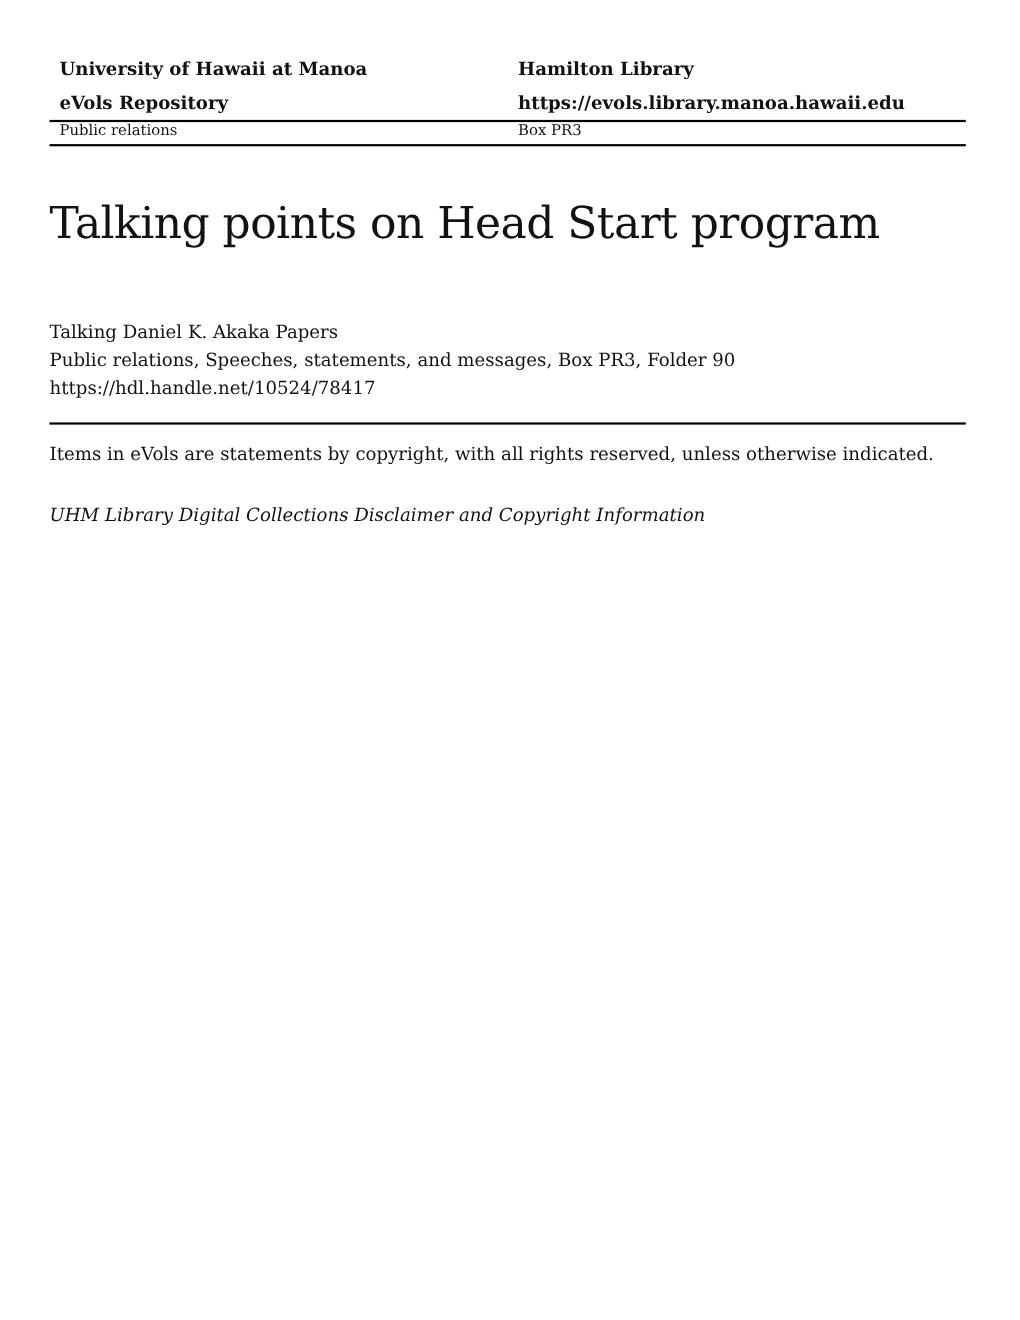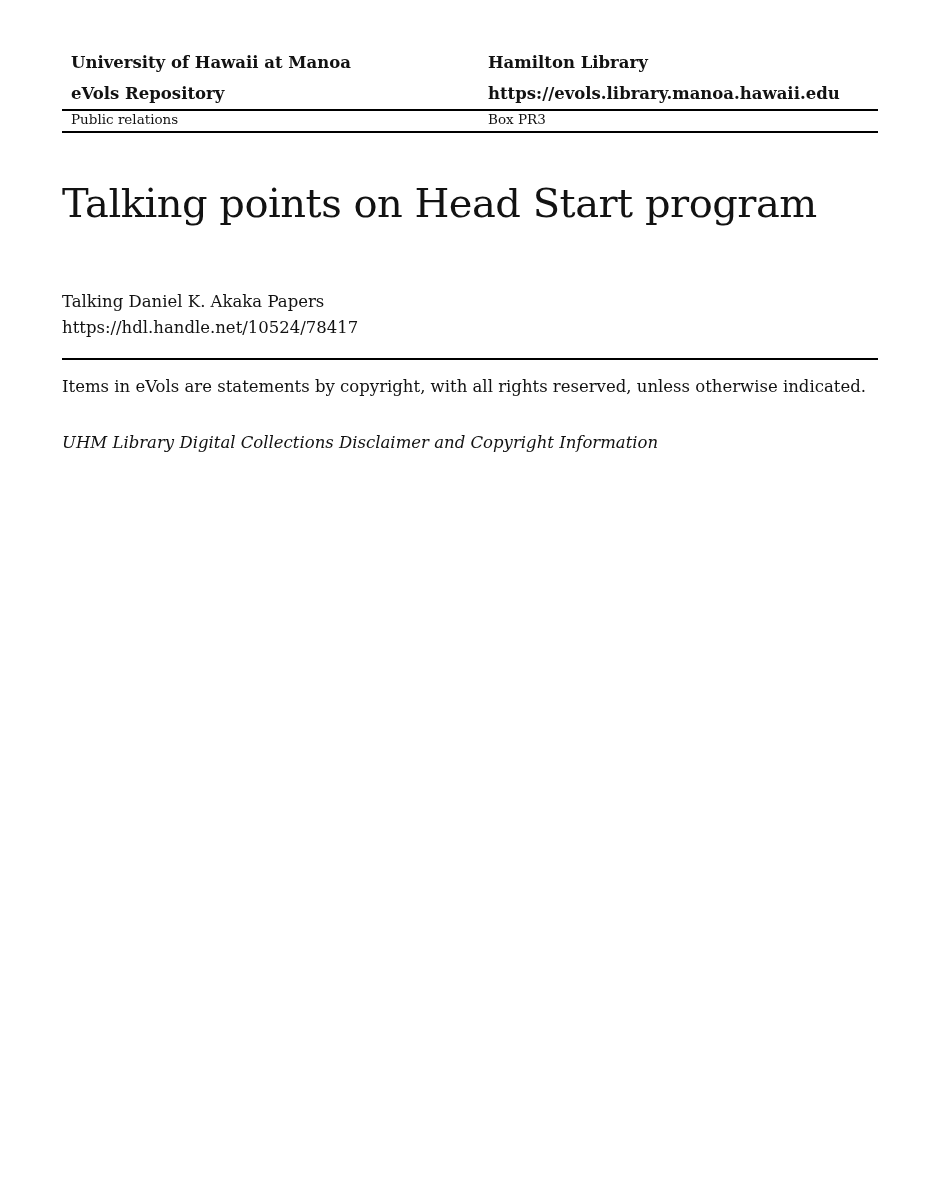--- a/index.html
+++ b/index.html
@@ -7,21 +7,21 @@
   .page {
     position: relative;
     width: 927px;
     height: 1200px;
     background: #ffffff;
     font-family: "DejaVu Serif", "Liberation Serif", serif;
     color: #121212;
     overflow: hidden;
   }
   .content {
-    padding: 47px 49px 0 62px;
+    padding: 47px 49px 0 45px;
   }
   
   .hdr-row {
     display: flex;
     font-weight: bold;
     font-size: 16.5px;
     line-height: 31px;
   }
   .hdr-col-left {
     width: 426px;
@@ -98,20 +98,21 @@
         <div class="meta-left">Public relations</div>
         <div class="meta-right">Box PR3</div>
       </div>
       <hr class="rule">
     </div>
 
     <h1 class="doc-title">Talking points on Head Start program</h1>
 
     <div class="citation">
       <div>Talking Daniel K. Akaka Papers</div>
+      <div>Public relations, Speeches, statements, and messages, Box PR3, Folder 90</div>
       <div>https://hdl.handle.net/10524/78417</div>
     </div>
 
     <hr class="rule citation-rule">
 
     <p class="rights">Items in eVols are statements by copyright, with all rights reserved, unless otherwise indicated.</p>
 
     <p class="disclaimer">UHM Library Digital Collections Disclaimer and Copyright Information</p>
 
   </div>

